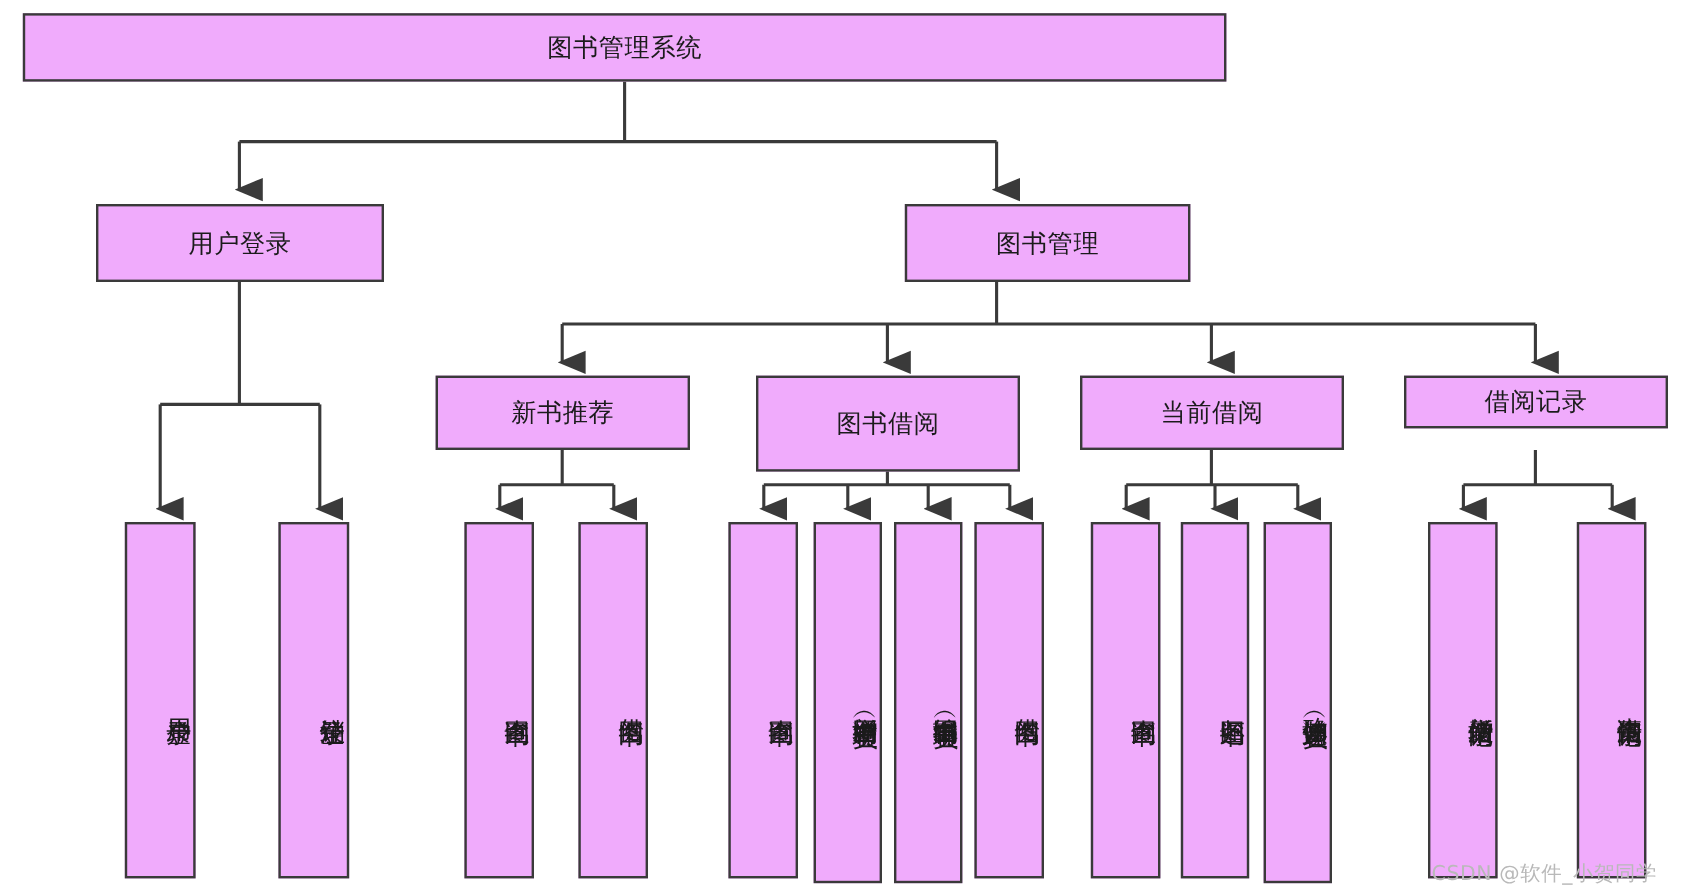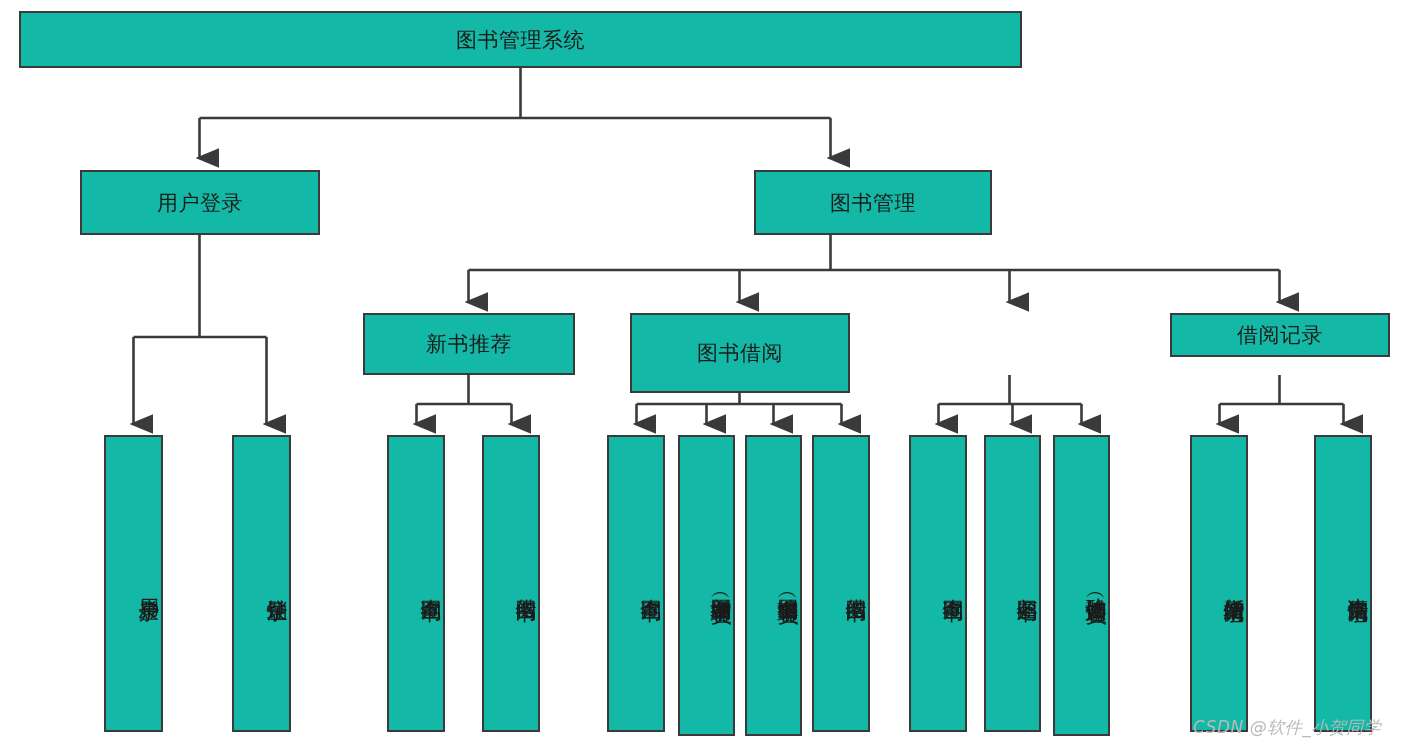--- a/index.html
+++ b/index.html
@@ -21,21 +21,21 @@
     position: absolute;
     left: 0;
     top: 0;
     width: 1405px;
     height: 747px;
     pointer-events: none;
   }
   .node {
     position: absolute;
     box-sizing: border-box;
-    background: #14b8a6;
+    background: #f0abfc;
     border: 2.5px solid #3a3a3a;
     display: flex;
     align-items: center;
     justify-content: center;
     color: #1b1b1b;
   }
   .node.horiz {
     font-size: 21px;
     letter-spacing: 0.5px;
   }
@@ -131,20 +131,23 @@
   <div class="node horiz" style="left:712px; top:170px; width:238px; height:65px;margin-left:42px;">
     <span>图书管理</span>
   </div>
 
   <div class="node horiz" style="left:363px; top:313px; width:212px; height:62px;">
     <span>新书推荐</span>
   </div>
   <div class="node horiz" style="left:630px; top:313px; width:220px; height:80px;">
     <span>图书借阅</span>
   </div>
+  <div class="node horiz" style="left:900px; top:313px; width:220px; height:62px;">
+    <span>当前借阅</span>
+  </div>
   <div class="node horiz" style="left:1170px; top:313px; width:220px; height:44px;justify-content:center;">
     <span>借阅记录</span>
   </div>
 
   <div class="node vert" style="left:104px; top:435px; width:59px; height:297px;">
     <span class="vtext">用户登录</span>
   </div>
   <div class="node vert" style="left:232px; top:435px; width:59px; height:297px;">
     <span class="vtext">注销登录</span>
   </div>
@@ -175,15 +178,15 @@
   <div class="node vert" style="left:1053px; top:435px; width:57px; height:301px;">
     <span class="vtext">确认归还（管理员）</span>
   </div>
   <div class="node vert" style="left:1190px; top:435px; width:58px; height:297px;">
     <span class="vtext">新增借阅记录</span>
   </div>
   <div class="node vert" style="left:1314px; top:435px; width:58px; height:297px;">
     <span class="vtext">查询借阅记录</span>
   </div>
 
-  <div class="watermark" style="left:1193px; top:716px;font-style:italic;">CSDN @软件_小贺同学</div>
+  <div class="watermark" style="left:1193px; top:716px;">CSDN @软件_小贺同学</div>
 
 </div>
 
 </body></html>

